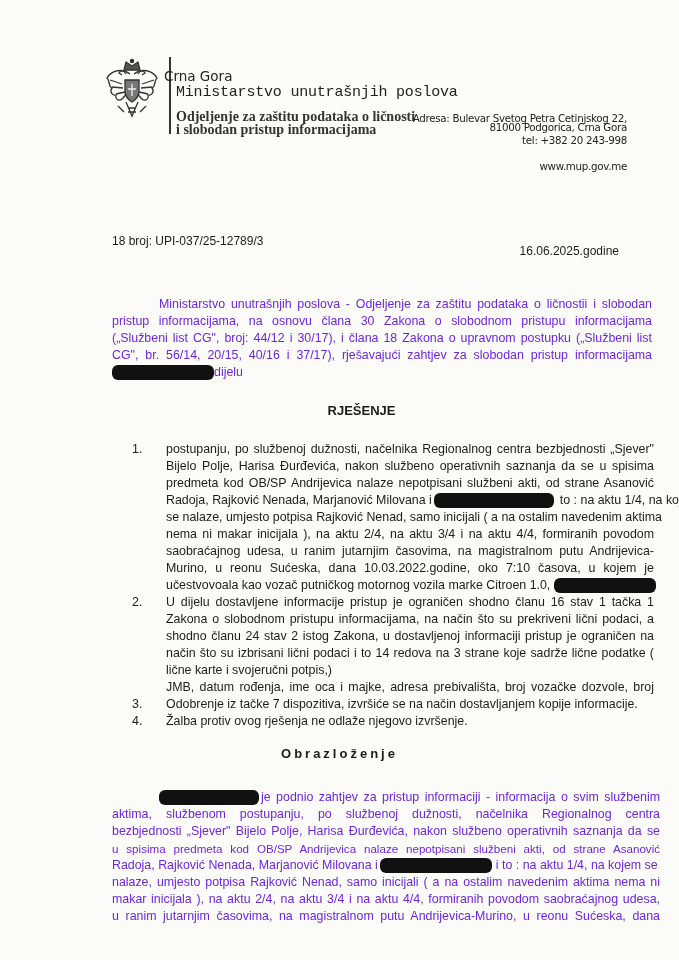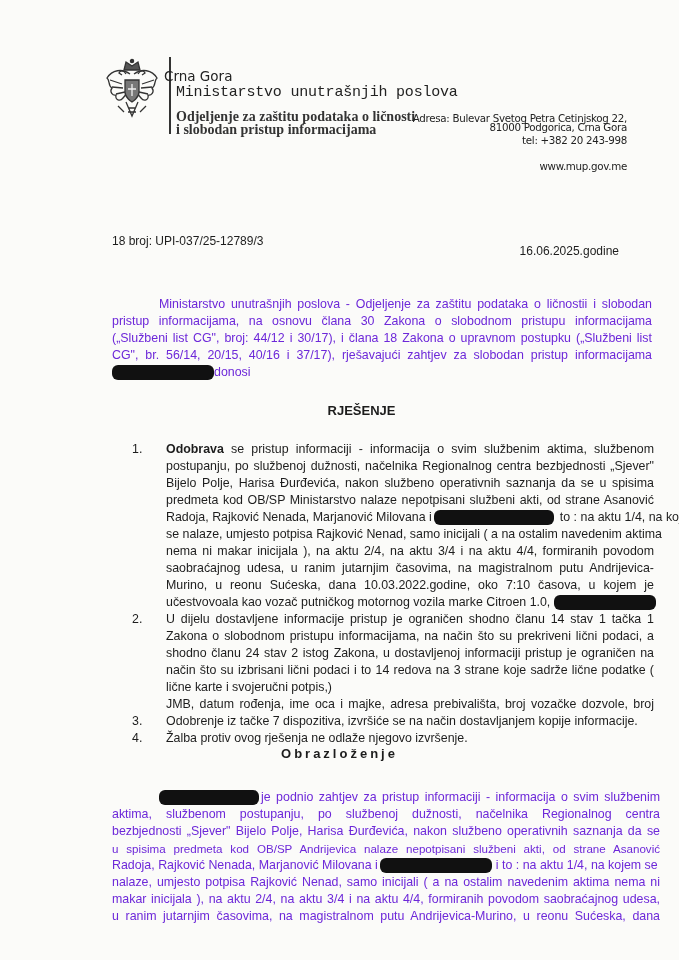--- a/index.html
+++ b/index.html
@@ -108,42 +108,41 @@
 <div class="abs addr addr4">www.mup.gov.me</div>
 
 <div class="abs docnum">18 broj: UPI-037/25-12789/3</div>
 <div class="abs docdate">16.06.2025.godine</div>
 
 <div class="abs para" style="top:296px;">
   <span class="line indent">Ministarstvo unutrašnjih poslova - Odjeljenje za zaštitu podataka o ličnostii i slobodan</span>
   <span class="line">pristup informacijama, na osnovu člana 30 Zakona o slobodnom pristupu informacijama</span>
   <span class="line">(„Službeni list CG", broj: 44/12 i 30/17), i člana 18 Zakona o upravnom postupku („Službeni list</span>
   <span class="line">CG", br. 56/14, 20/15, 40/16 i 37/17), rješavajući zahtjev za slobodan pristup informacijama</span>
-  <span class="line last"><span class="redact" style="width:102px;"></span><span>donosi</span></span>
+  <span class="line last"><span class="redact" style="width:102px;"></span><span>dijelu</span></span>
 </div>
 
 <div class="abs heading h-rjesenje">RJEŠENJE</div>
 
 <div class="abs list" style="top:441px;">
   <div class="li">
     <span class="num">1.</span>
-    <span class="line"><span class="bold">Odobrava</span><span> se pristup informaciji - informacija o svim službenim aktima, službenom</span></span>
     <span class="line">postupanju, po službenoj dužnosti, načelnika Regionalnog centra bezbjednosti „Sjever"</span>
     <span class="line">Bijelo Polje, Harisa Đurđevića, nakon službeno operativnih saznanja  da se u spisima</span>
-    <span class="line">predmeta kod OB/SP Ministarstvo nalaze nepotpisani službeni akti, od strane Asanović</span>
+    <span class="line">predmeta kod OB/SP Andrijevica nalaze nepotpisani službeni akti, od strane Asanović</span>
     <span class="line last"><span>Radoja, Rajković Nenada, Marjanović Milovana i</span><span class="redact" style="width:120px;margin:0 6px 0 2px;"></span><span>to : na aktu 1/4, na kojem</span></span>
     <span class="line">se nalaze, umjesto potpisa Rajković Nenad, samo inicijali ( a na ostalim navedenim aktima</span>
     <span class="line">nema ni makar inicijala ), na aktu 2/4, na aktu 3/4 i na aktu 4/4, formiranih povodom</span>
     <span class="line">saobraćajnog udesa, u ranim jutarnjim časovima, na magistralnom putu Andrijevica-</span>
     <span class="line">Murino, u reonu Sućeska, dana 10.03.2022.godine, oko 7:10 časova, u kojem je</span>
     <span class="line last"><span>učestvovoala kao vozač putničkog motornog vozila marke Citroen 1.0,</span><span class="redact" style="width:102px;margin-left:4px;"></span></span>
   </div>
   <div class="li">
     <span class="num">2.</span>
-    <span class="line">U dijelu dostavljene informacije pristup je ograničen shodno članu 14 stav 1 tačka 1</span>
+    <span class="line">U dijelu dostavljene informacije pristup je ograničen shodno članu 16 stav 1 tačka 1</span>
     <span class="line">Zakona o slobodnom pristupu informacijama, na način što su prekriveni lični podaci, a</span>
     <span class="line">shodno članu 24 stav 2 istog Zakona, u dostavljenoj informaciji pristup je ograničen na</span>
     <span class="line">način što su izbrisani lični podaci i to 14 redova na 3 strane koje sadrže lične podatke (</span>
     <span class="line last">lične karte i svojeručni potpis,)</span>
     <span class="line">JMB,  datum rođenja, ime oca i majke, adresa prebivališta, broj vozačke dozvole, broj</span>
   </div>
   <div class="li">
     <span class="num">3.</span>
     <span class="line last">Odobrenje iz tačke 7 dispozitiva, izvršiće se na način dostavljanjem kopije informacije.</span>
   </div>

